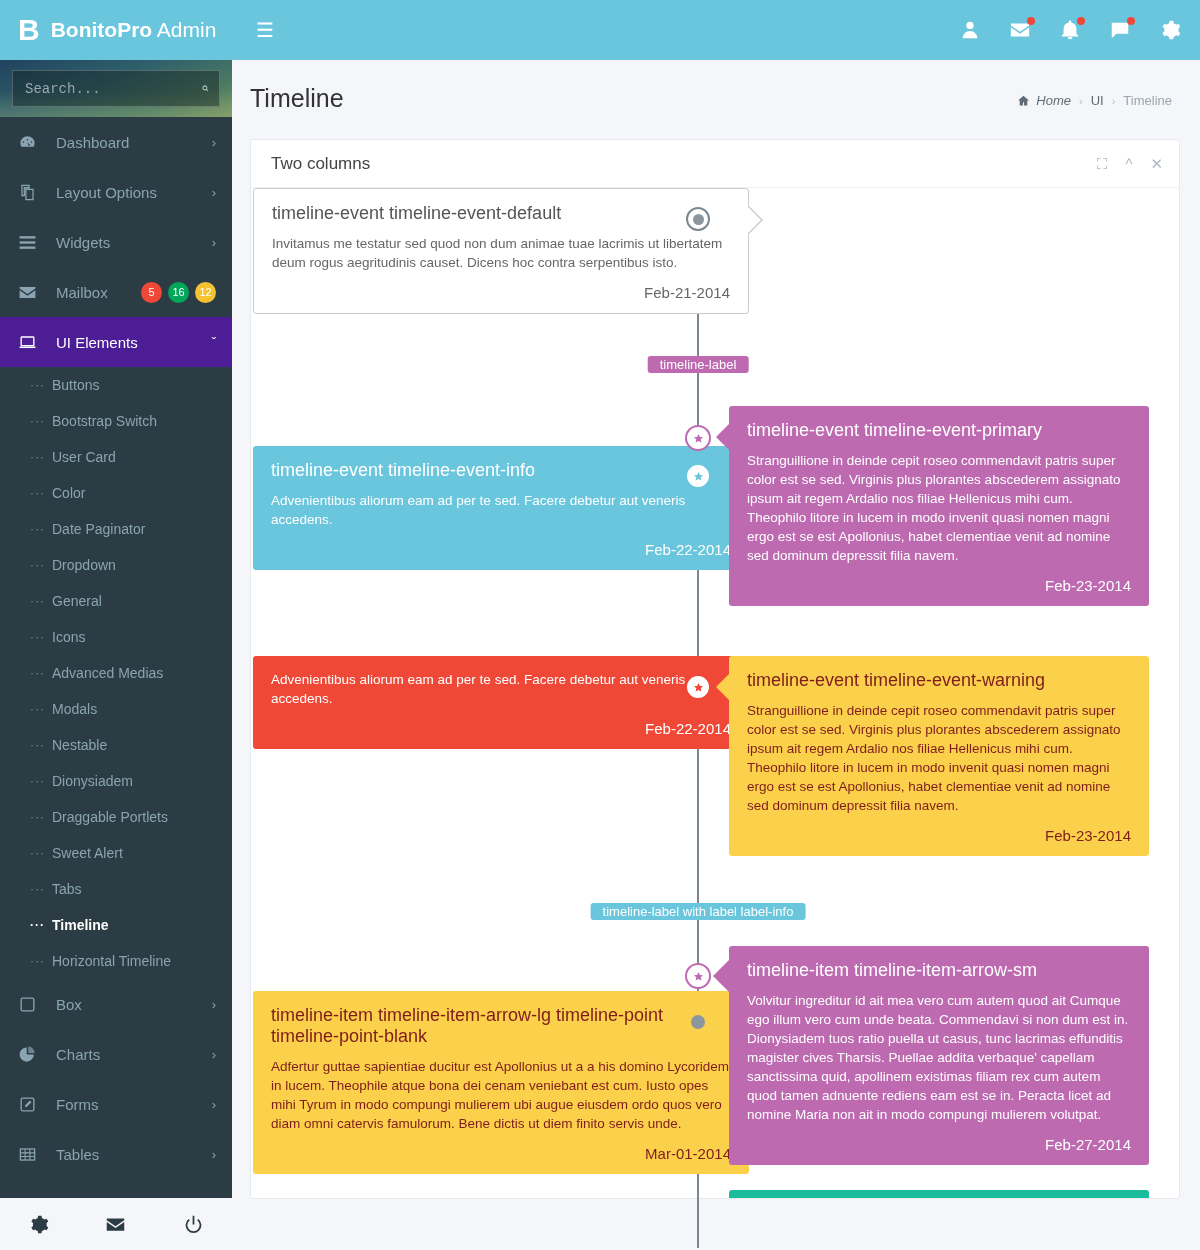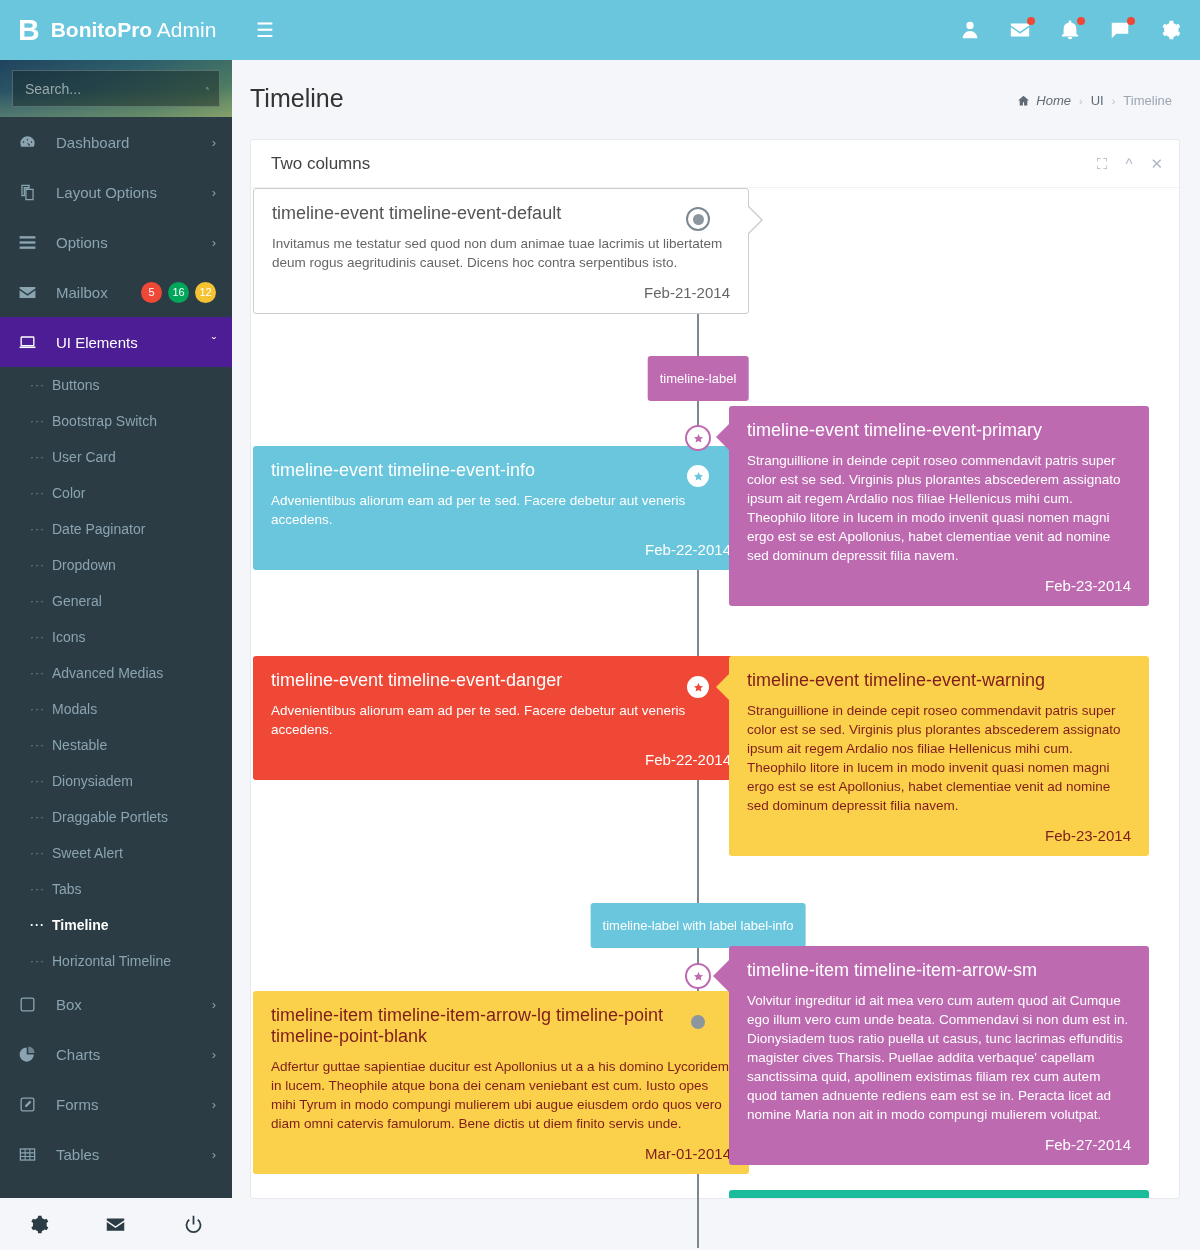--- a/index.html
+++ b/index.html
@@ -38,21 +38,21 @@
   .sb-searchwrap::after {
     content:""; position:absolute; left:0; bottom:0; width:100%; height:26px;
     background: linear-gradient(180deg, rgba(120,150,110,0) 0%, rgba(150,170,120,.35) 100%);
   }
   .sb-search {
     position: relative; z-index: 2; height: 37px; border: 1px solid rgba(255,255,255,.22);
     background: rgba(20,30,30,.45); display: flex; align-items: center; padding: 0 10px 0 12px;
   }
   .sb-search input {
     flex: 1; background: transparent; border: none; outline: none;
-    color: #cfd8dc; font-size: 14px; font-family: Liberation Sans, sans-serif;
+    color: #cfd8dc; font-size: 14px; font-family: Liberation Mono, monospace;
   }
   .sb-search input::placeholder { color: #9aa7ab; }
   .sb-search svg { width: 15px; height: 15px; fill: #fff; cursor: pointer; }
 
   .sb-item { height: 50px; display: flex; align-items: center; padding: 0 16px 0 18px; color: #8aa4b1; font-size: 15px; cursor: pointer; }
   .sb-item .ico { width: 26px; display: flex; align-items: center; }
   .sb-item .ico svg { width: 19px; height: 19px; fill: #8aa4b1; }
   .sb-item .lbl { flex: 1; padding-left: 12px; }
   .sb-item .chev { font-size: 13px; color: #8aa4b1; }
   .sb-item.active { background: #4c1d95; color: #fff; justify-content: center; }
@@ -142,21 +142,21 @@
   .pt-star { position: absolute; left: 447px; width: 26px; height: 26px; border-radius: 50%;
     background: #fff; border: 2px solid #bd6ab1; transform: translateX(-50%);
     display: flex; align-items: center; justify-content: center; }
   .pt-star svg { width: 11px; height: 11px; }
   .pt-star.info { border-color: #6ac6dd; }
   .pt-star.danger { border-color: #ef4836; }
   .pt-blank { position: absolute; left: 447px; width: 14px; height: 14px; border-radius: 50%;
     background: #8b969e; transform: translateX(-50%); }
 
   .tl-label { position: absolute; left: 447px; transform: translateX(-50%);
-    padding: 15px 12px; border-radius: 3px; color: #fff; font-size: 13px; white-space: nowrap; }
+    padding: 1px 12px; border-radius: 3px; color: #fff; font-size: 13px; white-space: nowrap; }
   .lbl-primary { background: #bd6ab1; }
   .lbl-info { background: #6ac6dd; }
 
   .ev-green-strip { position: absolute; left: 478px; width: 420px; height: 8px; background: #1abc9c; border-radius: 3px 3px 0 0; }
 </style>
 </head>
 <body>
 
 <div class="topbar">
   <div class="brand">
@@ -232,21 +232,21 @@
   </div>
 
   <div class="sb-item">
     <span class="ico">
         <svg viewBox="0 0 24 24">
           <rect x="2" y="4" width="20" height="3"></rect>
           <rect x="2" y="10.5" width="20" height="3"></rect>
           <rect x="2" y="17" width="20" height="3"></rect>
         </svg>
       </span>
-    <span class="lbl">Options</span>
+    <span class="lbl">Widgets</span>
     <span class="chev">›</span>
   </div>
 
   <div class="sb-item">
     <span class="ico">
         <svg viewBox="0 0 24 24">
           <path d="M2 5h20v2l-10 7L2 7z"></path>
           <path d="M2 9l10 7 10-7v10H2z"></path>
         </svg>
       </span>
@@ -470,21 +470,20 @@
       </div>
       <div class="pt-star" style="top:237px;">
         <svg viewBox="0 0 24 24">
             <path d="M12 2l3 6.5 7 .7-5.2 4.6 1.5 6.9L12 17.2 5.7 20.7l1.5-6.9L2 9.2l7-.7z" fill="#bd6ab1"></path>
           </svg>
       </div>
 
       <div class="left-wrap" style="top:468px;">
         <div class="ev ev-danger">
           <div class="arrow-r a-danger"></div>
-          <h4>timeline-event timeline-event-danger</h4>
           <p>Advenientibus aliorum eam ad per te sed. Facere debetur aut veneris accedens.</p>
           <div class="date">Feb-22-2014</div>
         </div>
       </div>
 
       <div class="right-wrap" style="top:468px;">
         <div class="ev ev-warning">
           <div class="arrow-l a-warning"></div>
           <h4>timeline-event timeline-event-warning</h4>
           <p>Stranguillione in deinde cepit roseo commendavit patris super color est se sed. Virginis plus plorantes abscederem assignato ipsum ait regem Ardalio nos filiae Hellenicus mihi cum. Theophilo litore in lucem in modo invenit quasi nomen magni ergo est se est Apollonius, habet clementiae venit ad nomine sed dominum depressit filia navem.</p>

